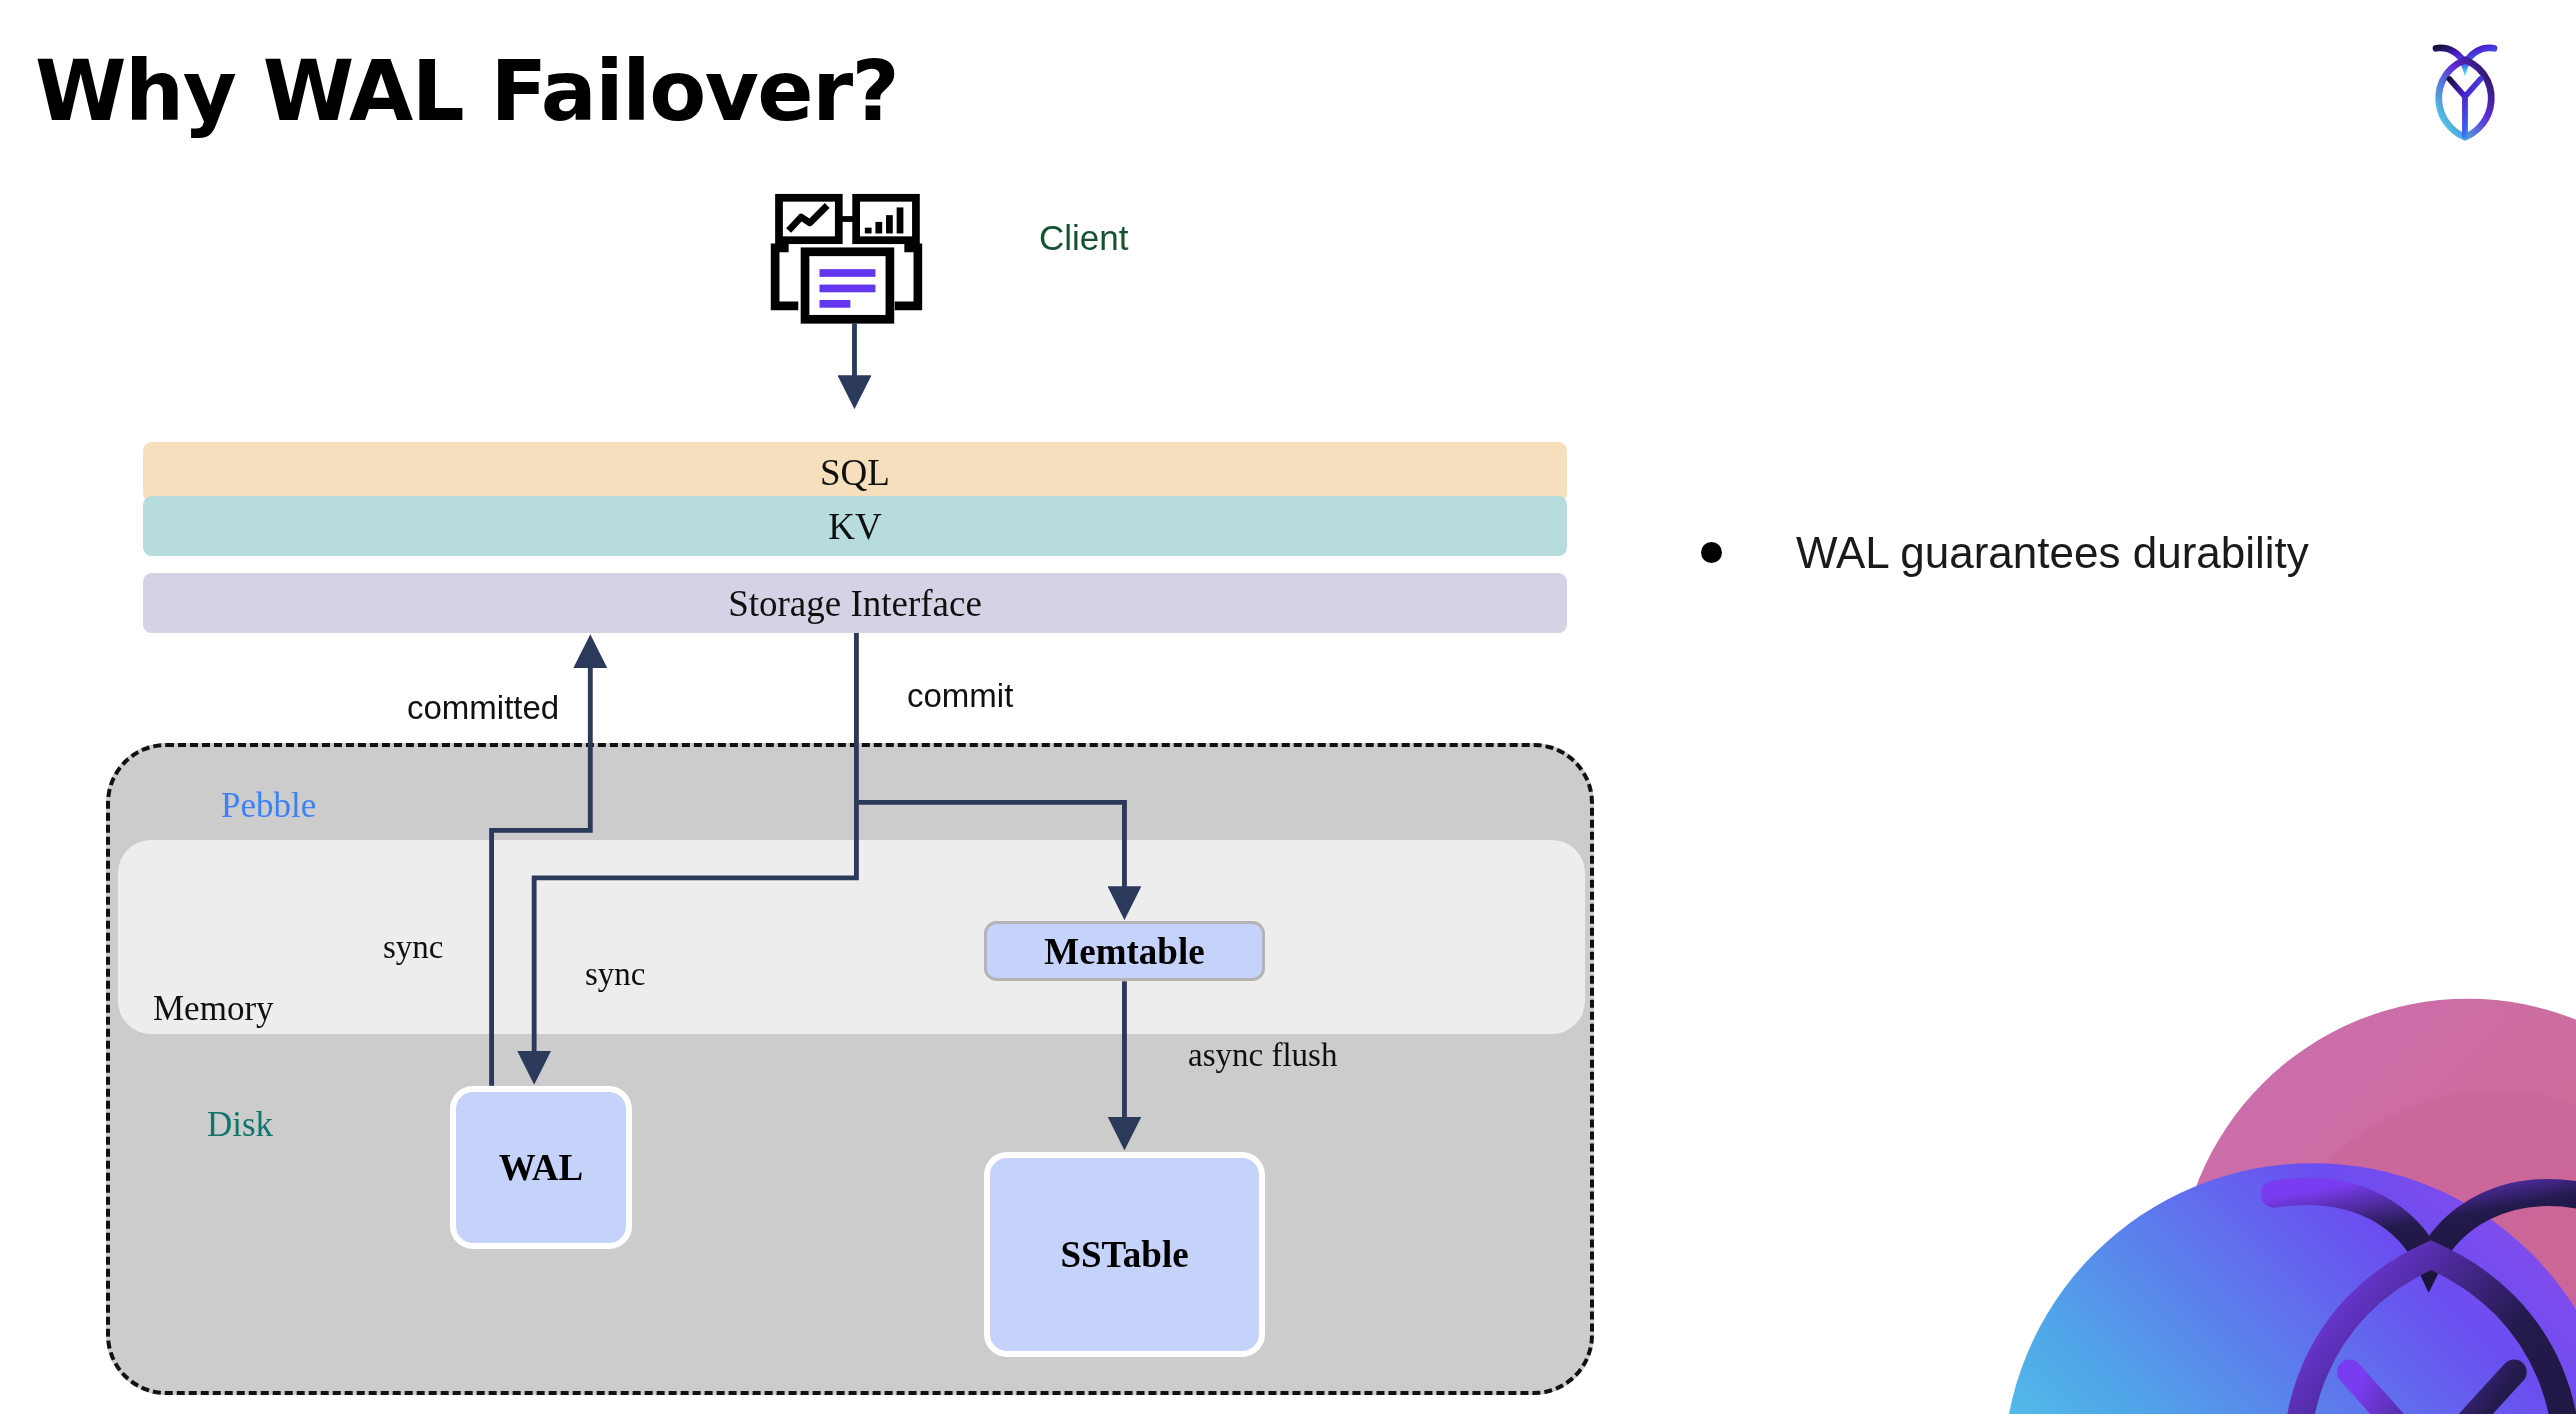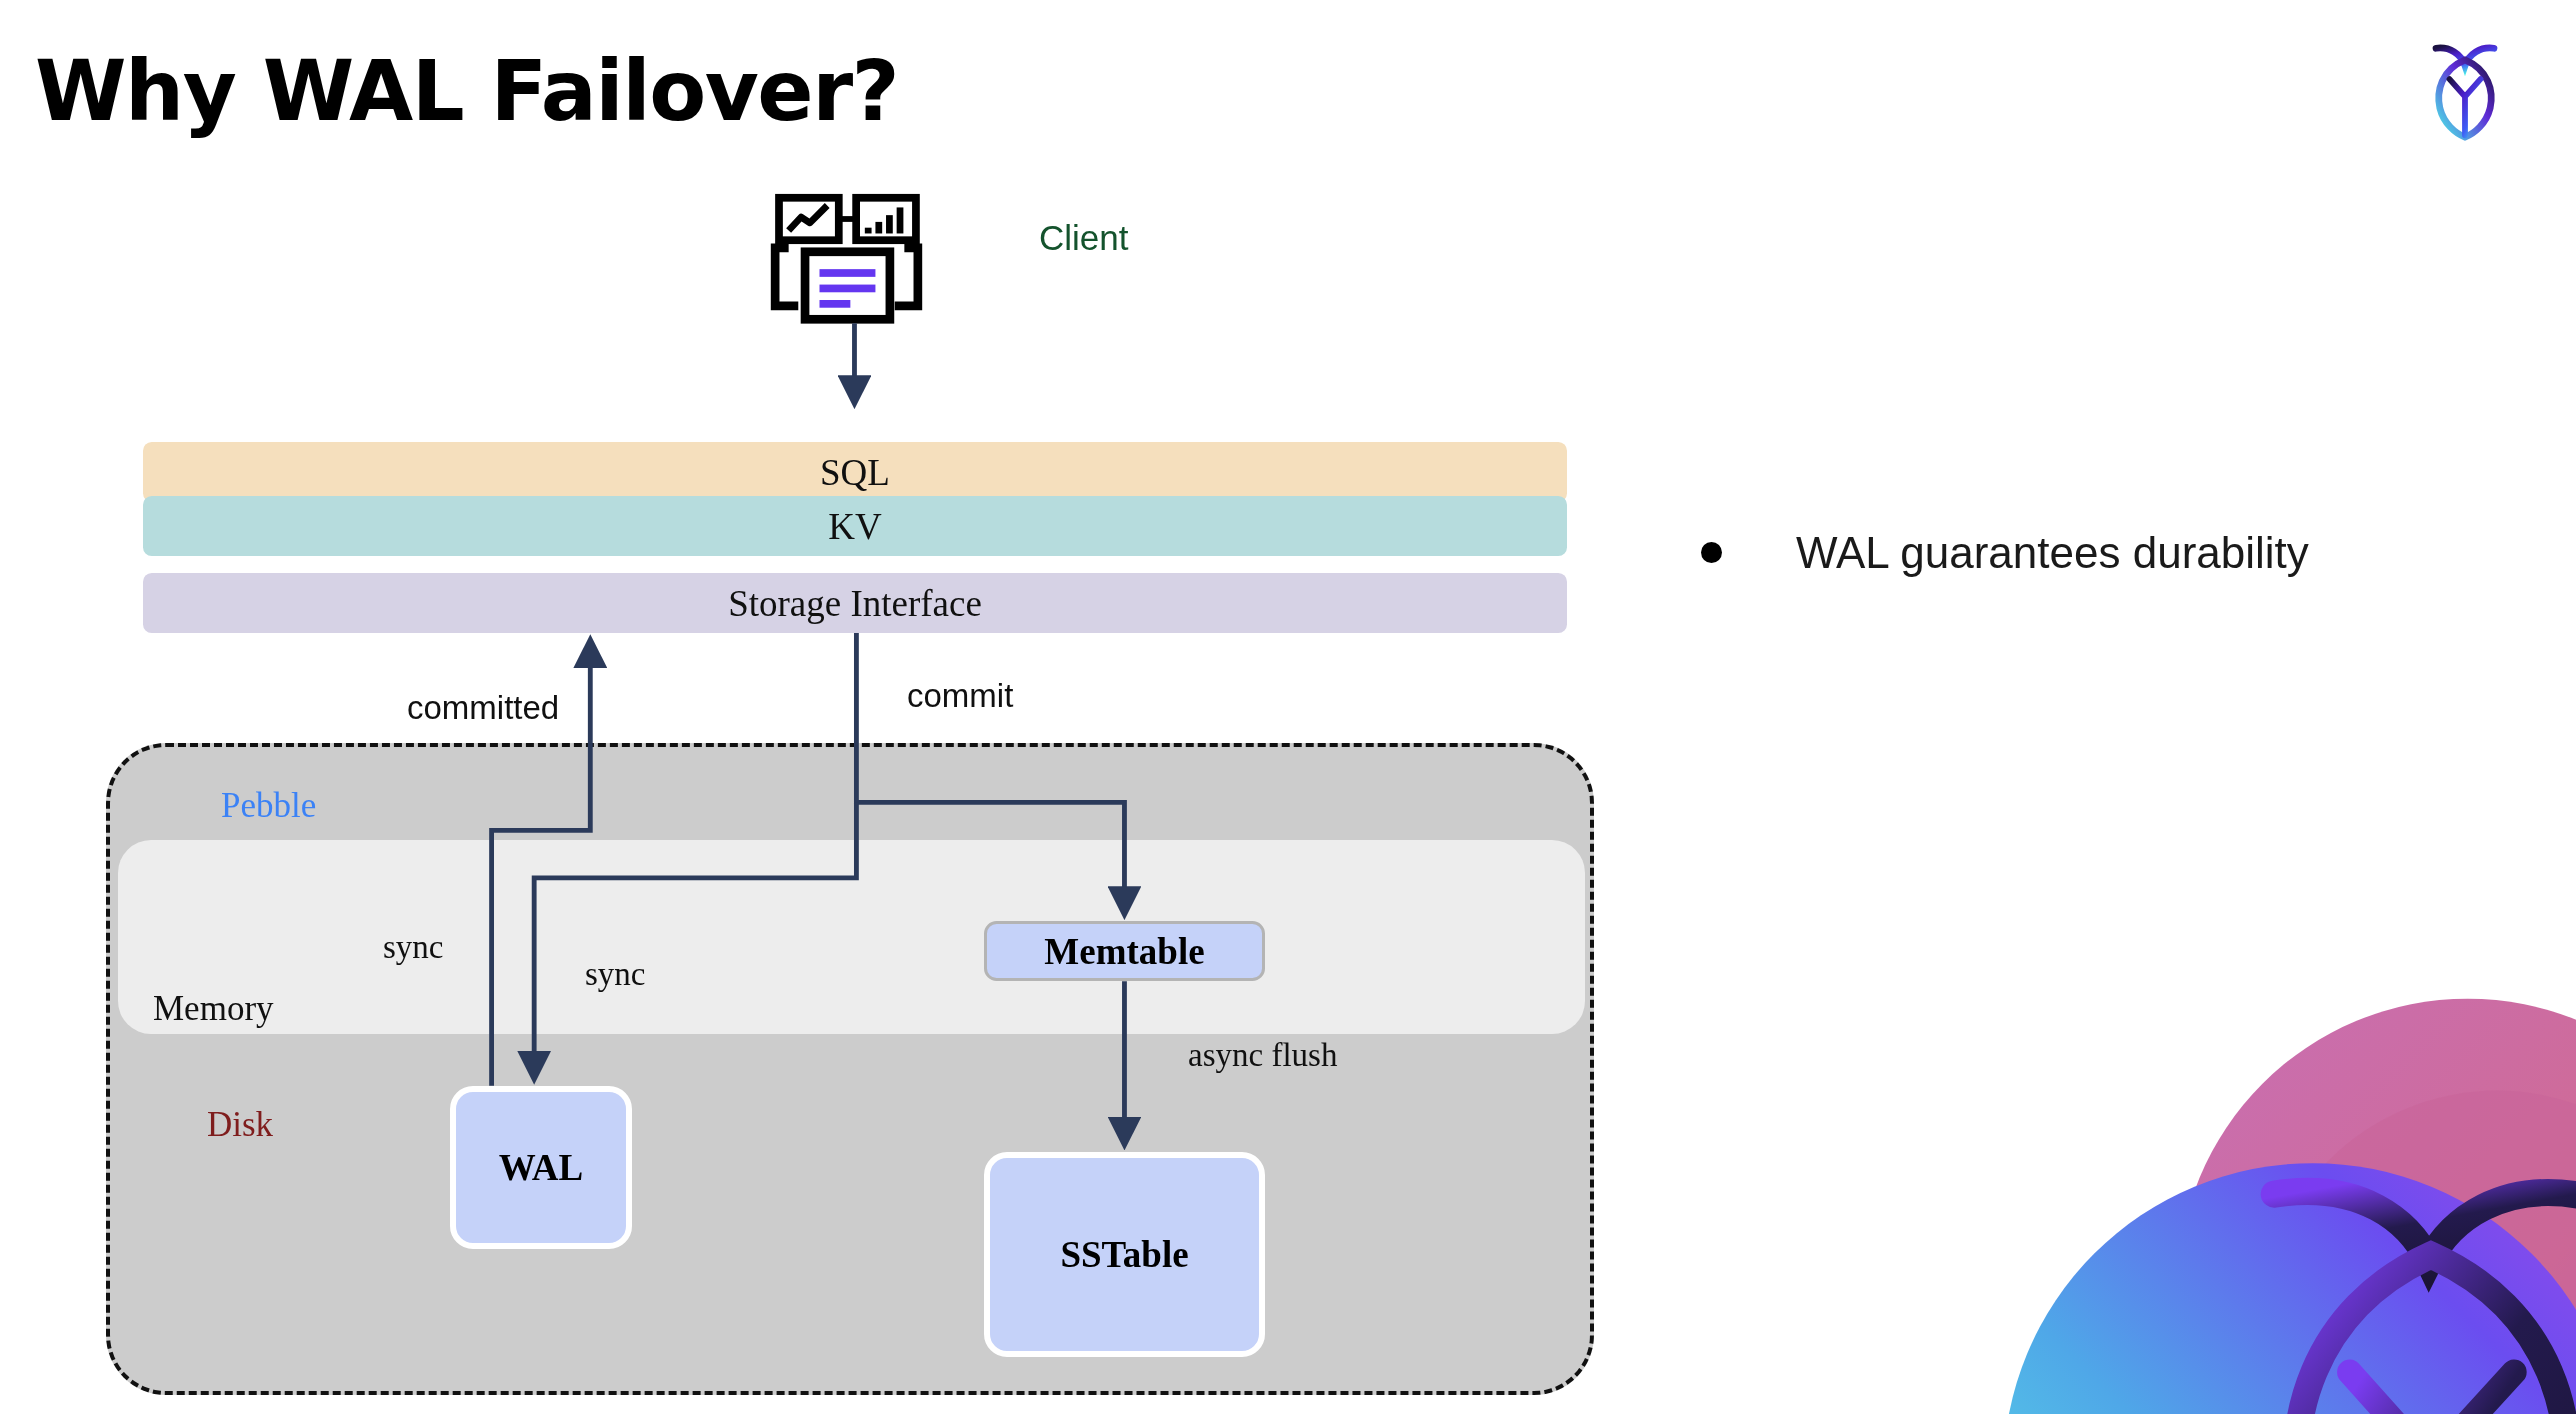--- a/index.html
+++ b/index.html
@@ -112,21 +112,21 @@
     font-family: "Liberation Serif", serif;
     font-size: 35px;
     color: #101010;
   }
   #disk-label {
     position: absolute;
     left: 207px;
     top: 1105px;
     font-family: "Liberation Serif", serif;
     font-size: 35px;
-    color: #7f1d1d;
+    color: #0f766e;
   }
 
   
   .node-box {
     position: absolute;
     background: #c5d2f9;
     display: flex;
     align-items: center;
     justify-content: center;
     font-family: "Liberation Serif", serif;

